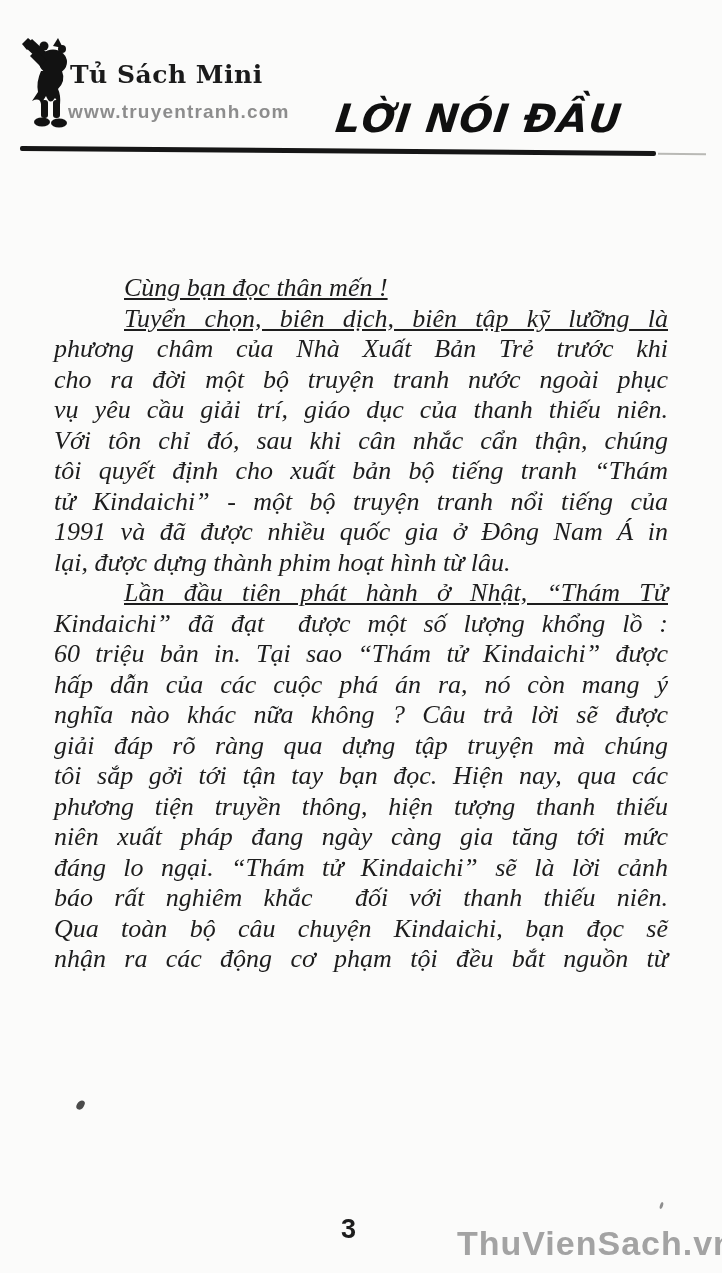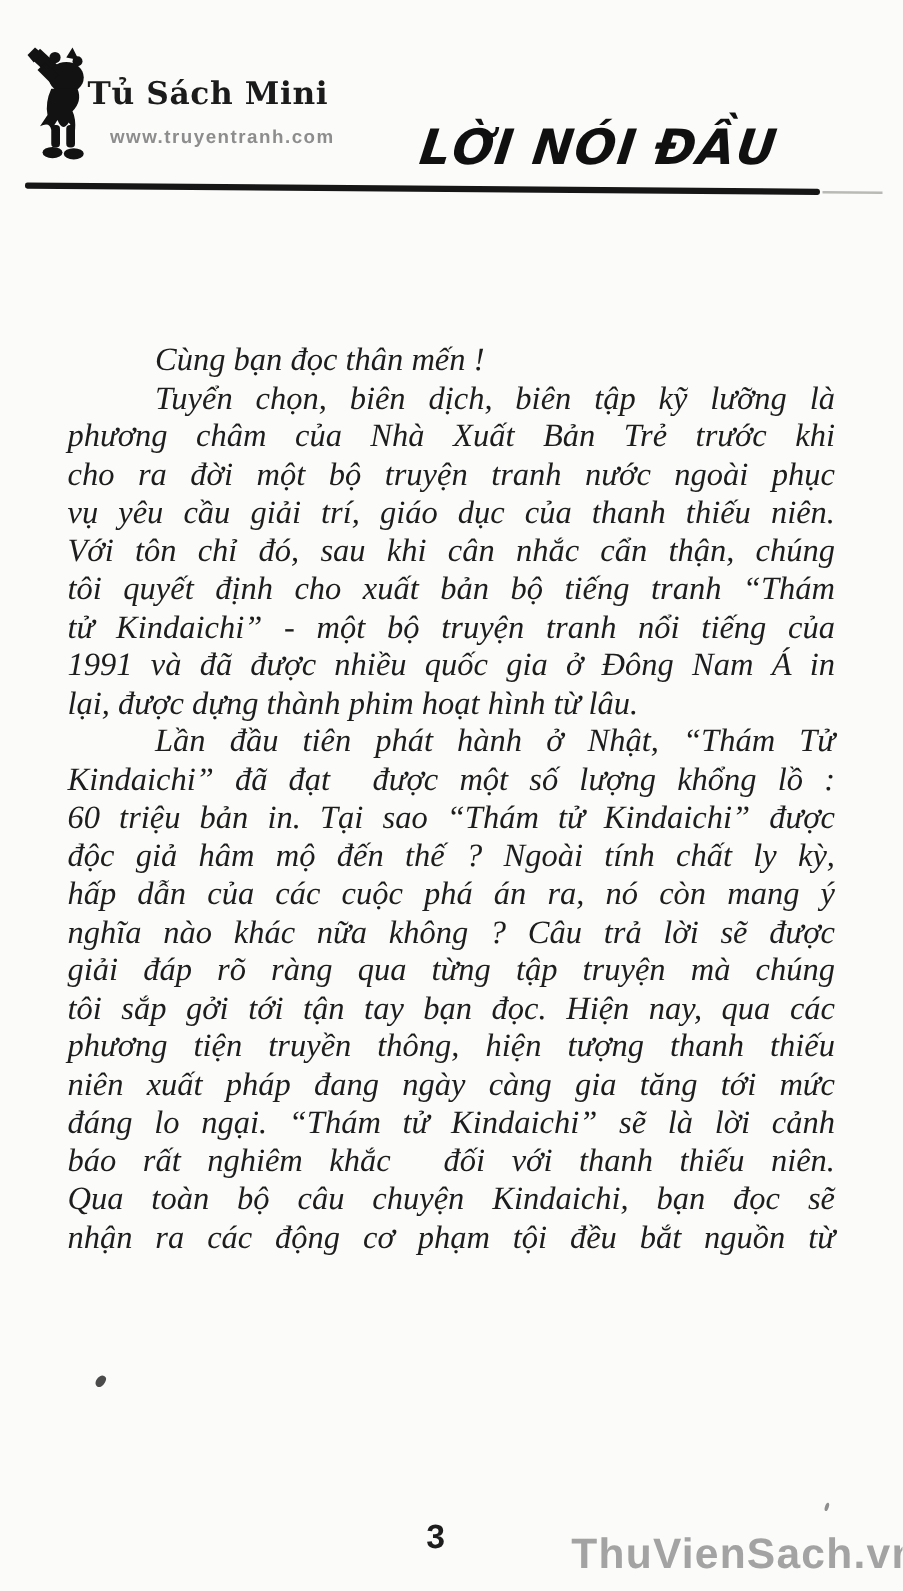--- a/index.html
+++ b/index.html
@@ -19,24 +19,24 @@
   }
   .brand-name {
     position: absolute; left: 70px; top: 62px;
     font-family: "DejaVu Serif", serif;
     font-weight: bold;
     font-size: 25px; line-height: 1;
     color: var(--ink, #1b1b1b);
     letter-spacing: 0.5px;
   }
   .brand-url {
-    position: absolute; left: 88px; top: 102px;
+    position: absolute; left: 68px; top: 102px;
     font-family: "Liberation Sans", sans-serif;
     font-weight: bold;
-    font-size: 15px; line-height: 1;
+    font-size: 19px; line-height: 1;
     color: var(--brand-gray, #8d8d8d);
     letter-spacing: 1.2px;
   }
   .page-title {
     position: absolute; left: 336px; top: 99px;
     font-family: "DejaVu Sans", sans-serif;
     font-weight: bold; font-style: italic;
     font-size: 39px; line-height: 1;
     color: #101010;
     transform: skewX(-7deg);
@@ -65,21 +65,21 @@
     color: var(--ink, #1b1b1b);
   }
   .line {
     font-style: italic;
     font-size: 26px;
     line-height: 30.5px;
     height: 30.5px;
     white-space: pre-wrap;
     color: #1d1d1d;
   }
-  .line.ind { padding-left: 70px; }
+  .line.ind { padding-left: 70px; text-decoration: underline; }
   .line.j   { text-align: justify; text-align-last: justify; }
 
   
   .page-number {
     position: absolute; left: 341px; top: 1216px;
     font-family: "Liberation Sans", sans-serif;
     font-weight: 600;
     font-size: 27px; line-height: 1;
     color: #1d1d1d;
   }
@@ -154,24 +154,23 @@
       <div class="line j">cho ra đời một bộ truyện tranh nước ngoài phục</div>
       <div class="line j">vụ yêu cầu giải trí, giáo dục của thanh thiếu niên.</div>
       <div class="line j">Với tôn chỉ đó, sau khi cân nhắc cẩn thận, chúng</div>
       <div class="line j">tôi quyết định cho xuất bản bộ tiếng tranh “Thám</div>
       <div class="line j">tử Kindaichi” - một bộ truyện tranh nổi tiếng của</div>
       <div class="line j">1991 và đã được nhiều quốc gia ở Đông Nam Á in</div>
       <div class="line">lại, được dựng thành phim hoạt hình từ lâu.</div>
       <div class="line ind j">Lần đầu tiên phát hành ở Nhật, “Thám Tử</div>
       <div class="line j">Kindaichi” đã đạt  được một số lượng khổng lồ :</div>
       <div class="line j">60 triệu bản in. Tại sao “Thám tử Kindaichi” được</div>
-      <div class="line j">độc giả hâm mộ đến thế ? Ngoài tính chất ly kỳ,</div>
       <div class="line j">hấp dẫn của các cuộc phá án ra, nó còn mang ý</div>
       <div class="line j">nghĩa nào khác nữa không ? Câu trả lời sẽ được</div>
-      <div class="line j">giải đáp rõ ràng qua từng tập truyện mà chúng</div>
+      <div class="line j">giải đáp rõ ràng qua dựng tập truyện mà chúng</div>
       <div class="line j">tôi sắp gởi tới tận tay bạn đọc. Hiện nay, qua các</div>
       <div class="line j">phương tiện truyền thông, hiện tượng thanh thiếu</div>
       <div class="line j">niên xuất pháp đang ngày càng gia tăng tới mức</div>
       <div class="line j">đáng lo ngại. “Thám tử Kindaichi” sẽ là lời cảnh</div>
       <div class="line j">báo rất nghiêm khắc  đối với thanh thiếu niên.</div>
       <div class="line j">Qua toàn bộ câu chuyện Kindaichi, bạn đọc sẽ</div>
       <div class="line j">nhận ra các động cơ phạm tội đều bắt nguồn từ</div>
     </div>
 
   <div class="ink-speck"></div>

